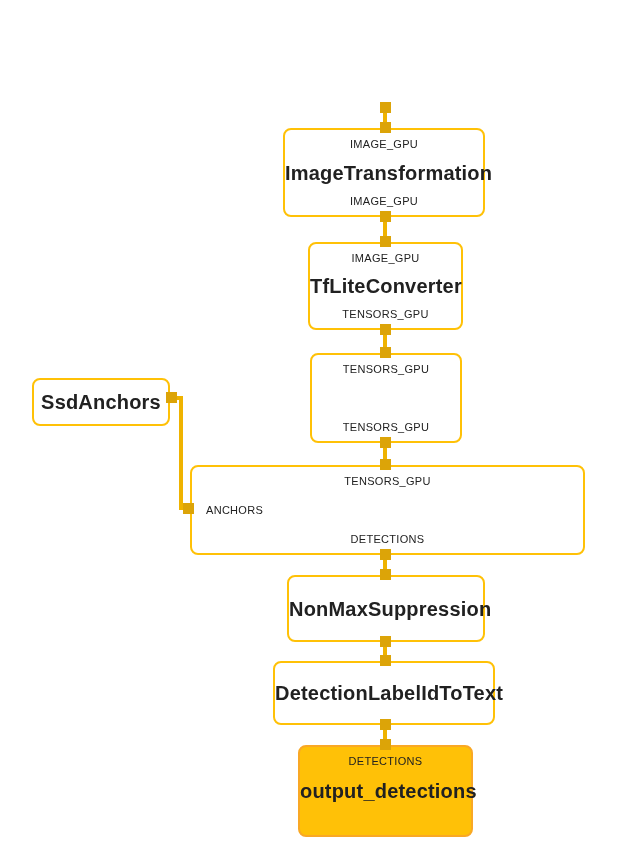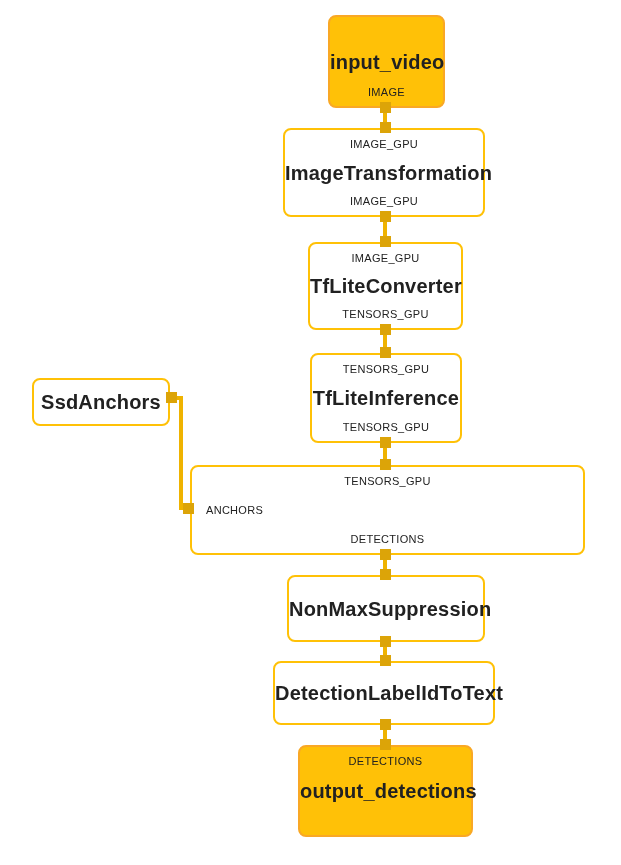--- a/index.html
+++ b/index.html
@@ -117,40 +117,35 @@
   <div class="edge v me" id="e2"></div>
   <div class="edge v me" id="e3"></div>
   <div class="edge v me" id="e4"></div>
   <div class="edge v me" id="e5"></div>
   <div class="edge v me" id="e6"></div>
   <div class="edge v me" id="e7"></div>
   <div class="edge h" id="ea1"></div>
   <div class="edge v" id="ea2"></div>
   <div class="edge h" id="ea3"></div>
 
-  <div class="node io" id="n-input-video">
-    <div class="title">input_video</div>
-    <div class="port-label bottom">IMAGE</div>
-  </div>
 
   <div class="node" id="n-image-transformation">
     <div class="port-label top">IMAGE_GPU</div>
     <div class="title">ImageTransformation</div>
     <div class="port-label bottom">IMAGE_GPU</div>
   </div>
 
   <div class="node" id="n-tflite-converter">
     <div class="port-label top">IMAGE_GPU</div>
     <div class="title">TfLiteConverter</div>
     <div class="port-label bottom">TENSORS_GPU</div>
   </div>
 
   <div class="node" id="n-tflite-inference">
     <div class="port-label top">TENSORS_GPU</div>
-    <div class="title">TfLiteInference</div>
     <div class="port-label bottom">TENSORS_GPU</div>
   </div>
 
   <div class="node" id="n-ssd-anchors">
     <div class="title">SsdAnchors</div>
   </div>
 
   <div class="node" id="n-tflite-tensors-to-detections">
     <div class="port-label top">TENSORS_GPU</div>
     <div class="port-label left">ANCHORS</div>

